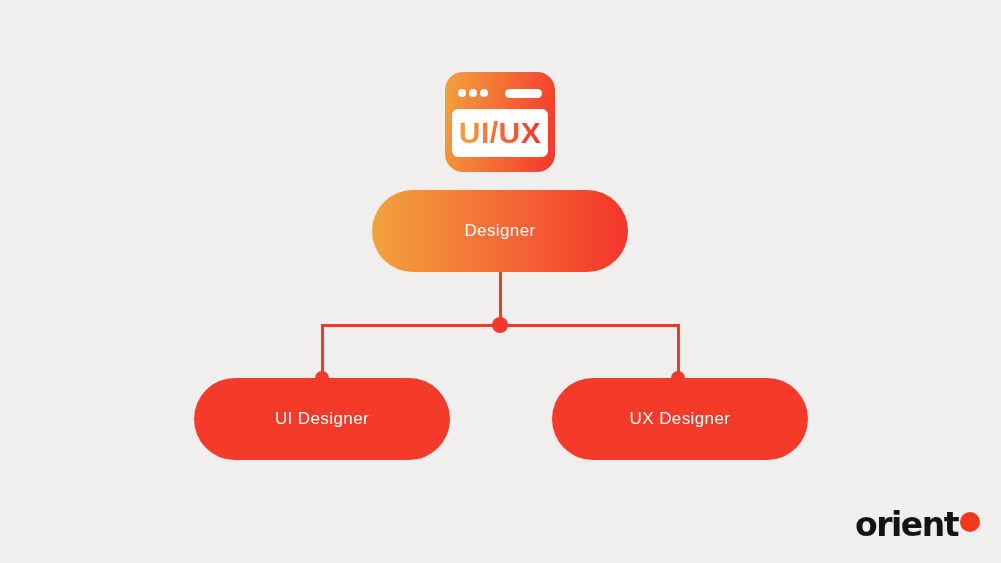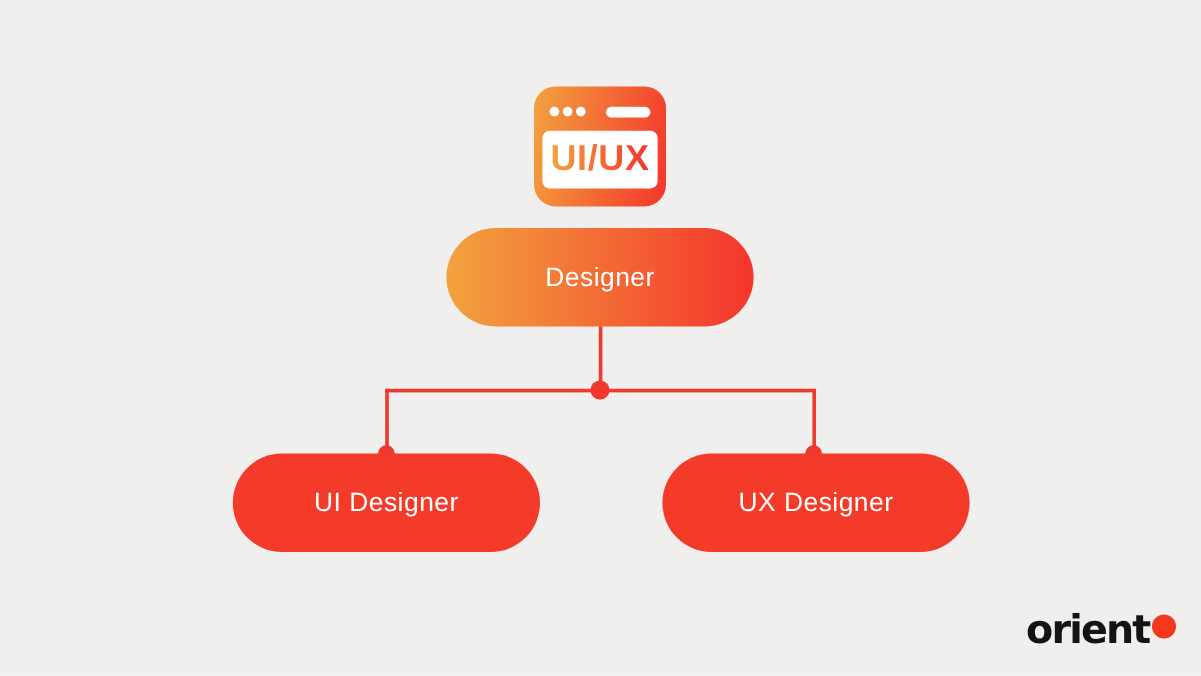--- a/index.html
+++ b/index.html
@@ -71,21 +71,21 @@
 
   
   .pill {
     position: absolute;
     height: 82px;
     border-radius: 41px;
     display: flex;
     align-items: center;
     justify-content: center;
     color: var(--text-white, #FFFFFF);
-    font-size: 22px;
+    font-size: 17px;
     font-weight: 500;
     letter-spacing: 0.4px;
   }
   .pill-root {
     left: 372px;
     top: 190px;
     width: 256px;
     background: linear-gradient(90deg, var(--gradient-start, #F2A33E) 0%, var(--gradient-end, #F4352C) 100%);
   }
   .pill-ui {

